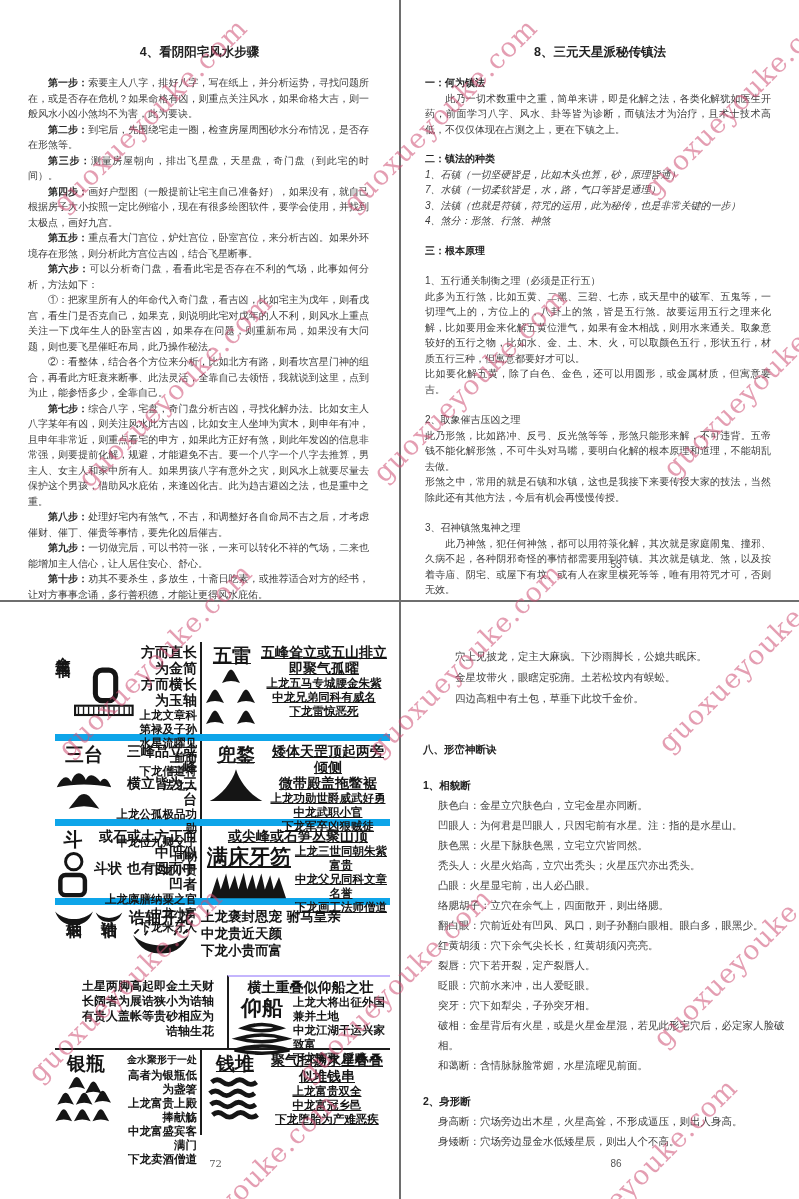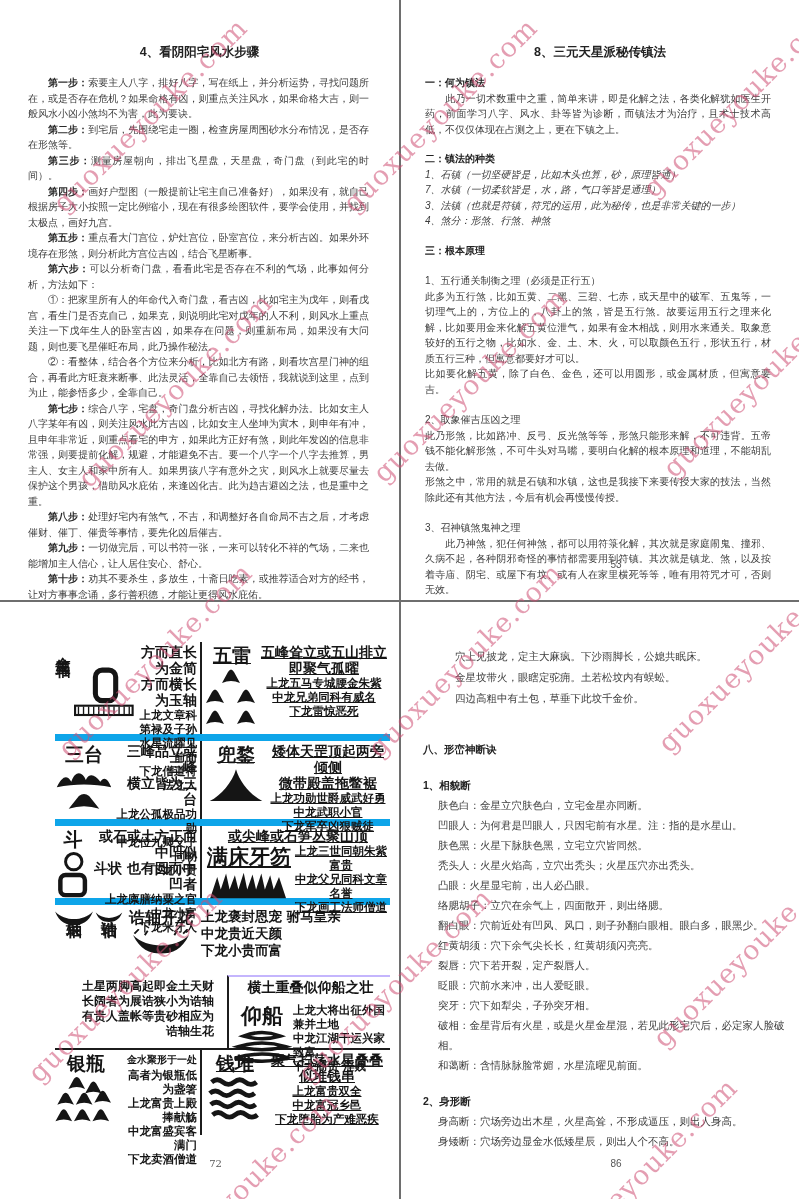--- a/index.html
+++ b/index.html
@@ -62,21 +62,21 @@
   .r4top{height:67px;display:flex;align-items:flex-start;padding-top:3px;}
   .r4top .vcol{display:flex;flex-direction:column;align-items:center;width:38px;}
   .r4top .vlab2{writing-mode:vertical-rl;font-size:16px;font-weight:700;letter-spacing:1px;line-height:1;}
   .r4cap{font-size:16px;font-weight:700;margin:0 4px;display:flex;flex-direction:column;align-items:center;}
   .r4lines{flex:1;text-align:left;padding-left:4px;}
   .r4lines .cl{font-size:13.5px;line-height:17px;font-weight:700;}
   .r4bot{display:flex;height:73px;}
   .r4note{width:138px;padding:4px 13px 0 0;text-align:right;}
   .r4note .cl{font-size:12px;line-height:15px;font-weight:700;}
   .r4boat{flex:1;border-top:2px solid #c4b5fd;border-left:2px solid #1c1c1c;display:flex;flex-direction:column;padding:2px 0 0 2px;}
-  .r4boat .inner{display:flex;flex:1;margin-top:8px;}
+  .r4boat .inner{display:flex;flex:1;}
   .glyph{display:block;}
 
   
   .wm{position:absolute;transform:translate(-50%,-50%) rotate(-45deg);
       font-family:"DejaVu Serif", serif;font-size:27px;letter-spacing:1px;
       opacity:.55;white-space:nowrap;z-index:9;pointer-events:none;}
 </style>
 </head>
 <body>
 

